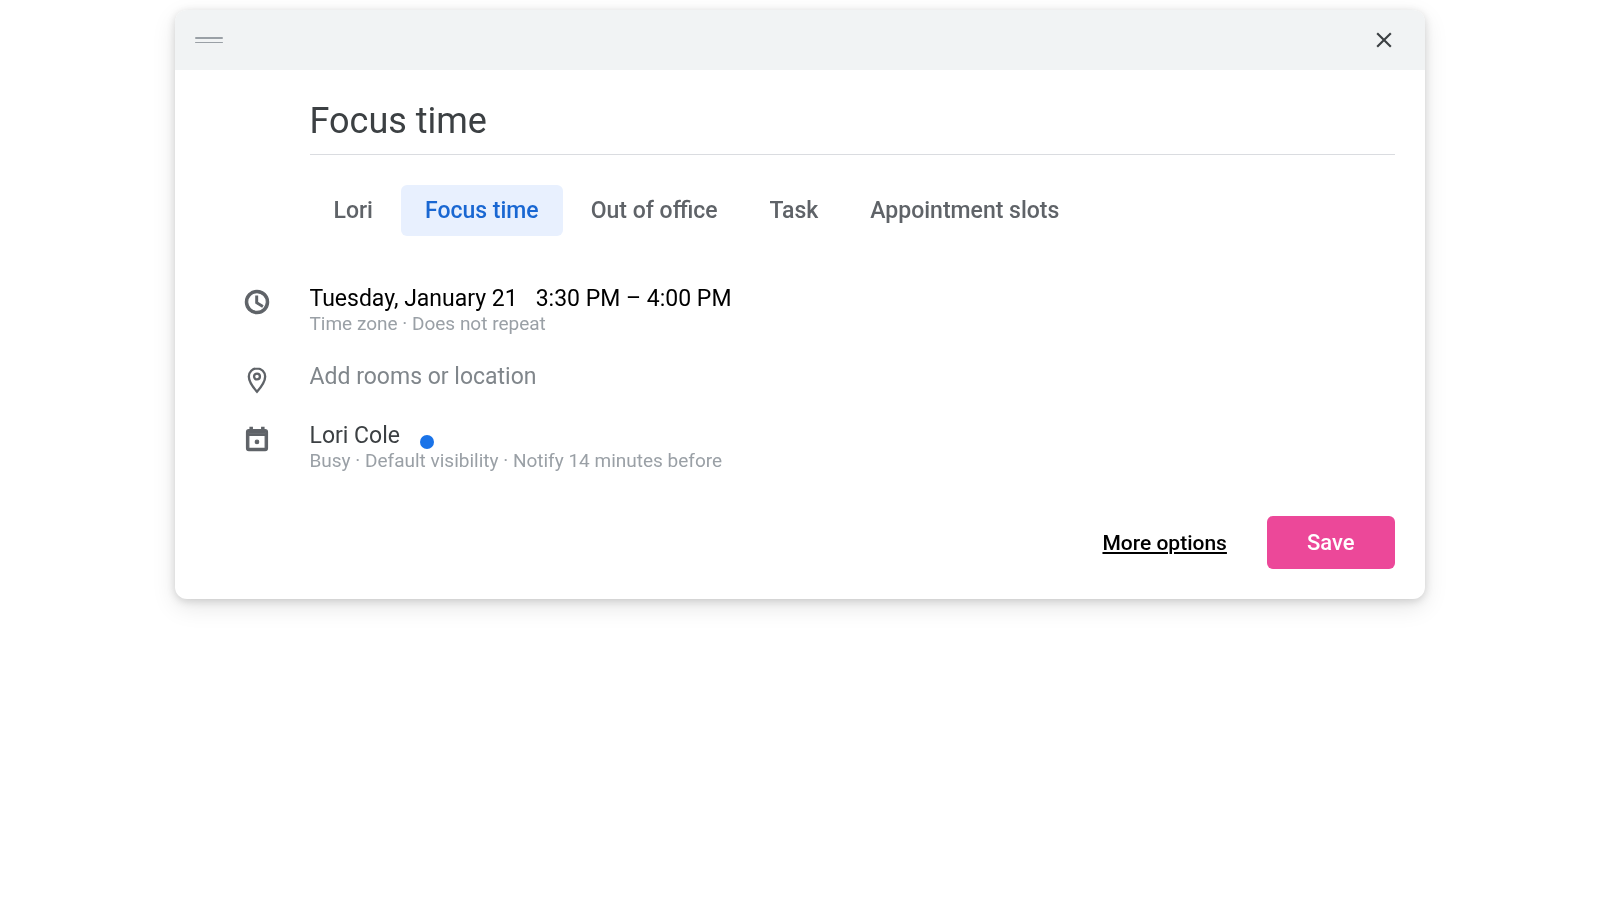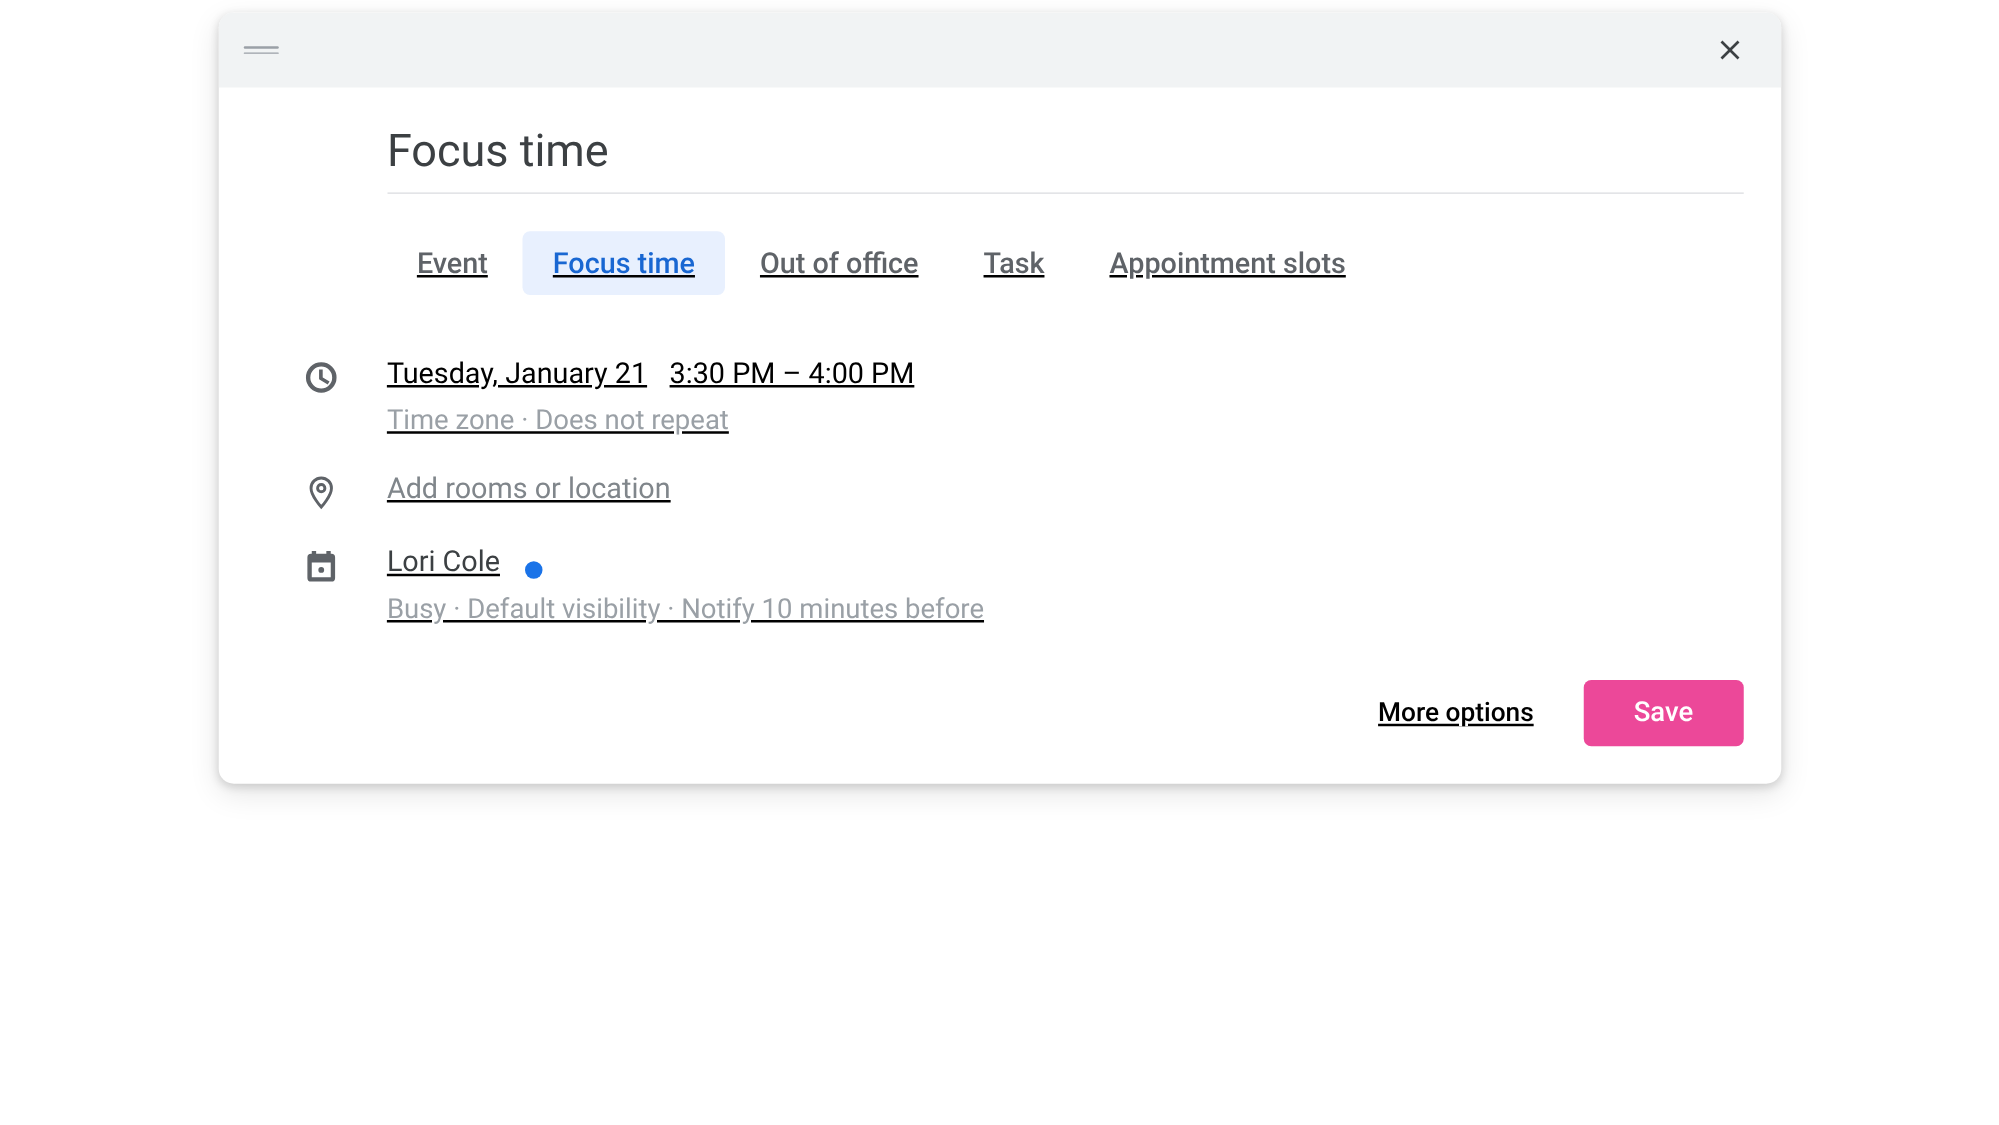--- a/index.html
+++ b/index.html
@@ -55,21 +55,20 @@
       display: flex;
       align-items: center;
       justify-content: center;
     }
     .close-btn svg {
       width: 26px;
       height: 26px;
     }
     .dialog-body {
       padding: 30px 30px 20px 30px;
-      text-decoration: underline;
     }
     .title-input {
       margin-left: 105px;
       font-size: 36px;
       font-weight: 400;
       color: #3c4043;
       border: none;
       border-bottom: 1px solid #dadce0;
       padding-bottom: 12px;
       width: calc(100% - 105px);
@@ -131,23 +130,23 @@
     }
     .row-primary {
       font-size: 23px;
       color: #3c4043;
       font-weight: 400;
     }
     .row-primary.placeholder {
       color: #80868b;
     }
     .row-secondary {
-      font-size: 22px;
+      font-size: 19px;
       color: #9aa0a6;
-      margin-top: 12px;
+      margin-top: 0;
     }
     .calendar-row .row-primary {
       display: flex;
       align-items: flex-end;
       gap: 20px;
     }
     .calendar-dot {
       width: 14px;
       height: 14px;
       border-radius: 50%;
@@ -202,21 +201,21 @@
         <path d="M19 6.41L17.59 5 12 10.59 6.41 5 5 6.41 10.59 12 5 17.59 6.41 19 12 13.41 17.59 19 19 17.59 13.41 12z" fill="#3c4043"></path>
       </svg>
     </button>
   </div>
 
   <div class="dialog-body">
 
     <input type="text" class="title-input" value="Focus time" style="">
 
     <div class="tabs">
-      <button class="tab">Event</button>
+      <button class="tab">Lori</button>
       <button class="tab active">Focus time</button>
       <button class="tab">Out of office</button>
       <button class="tab">Task</button>
       <button class="tab">Appointment slots</button>
     </div>
 
     <div class="rows">
 
       <div class="row">
         <div class="row-icon">
@@ -250,21 +249,21 @@
         <div class="row-icon">
           <svg viewBox="0 0 24 24">
               <path d="M19 4h-1V2h-2v2H8V2H6v2H5a2 2 0 0 0-2 2v14a2 2 0 0 0 2 2h14a2 2 0 0 0 2-2V6a2 2 0 0 0-2-2zm0 16H5V9h14v11zM5 7V6h14v1H5zm7 9a1.5 1.5 0 1 0 0-3 1.5 1.5 0 0 0 0 3z" fill="#5f6368"></path>
             </svg>
         </div>
         <div class="row-content">
           <div class="row-primary">
             <span>Lori Cole</span>
             <span class="calendar-dot"></span>
           </div>
-          <div class="row-secondary">Busy · Default visibility · Notify 10 minutes before</div>
+          <div class="row-secondary">Busy · Default visibility · Notify 14 minutes before</div>
         </div>
       </div>
 
     </div>
   </div>
 
   <div class="dialog-footer">
     <button class="more-options-btn">More options</button>
     <button class="save-btn">Save</button>
   </div>

